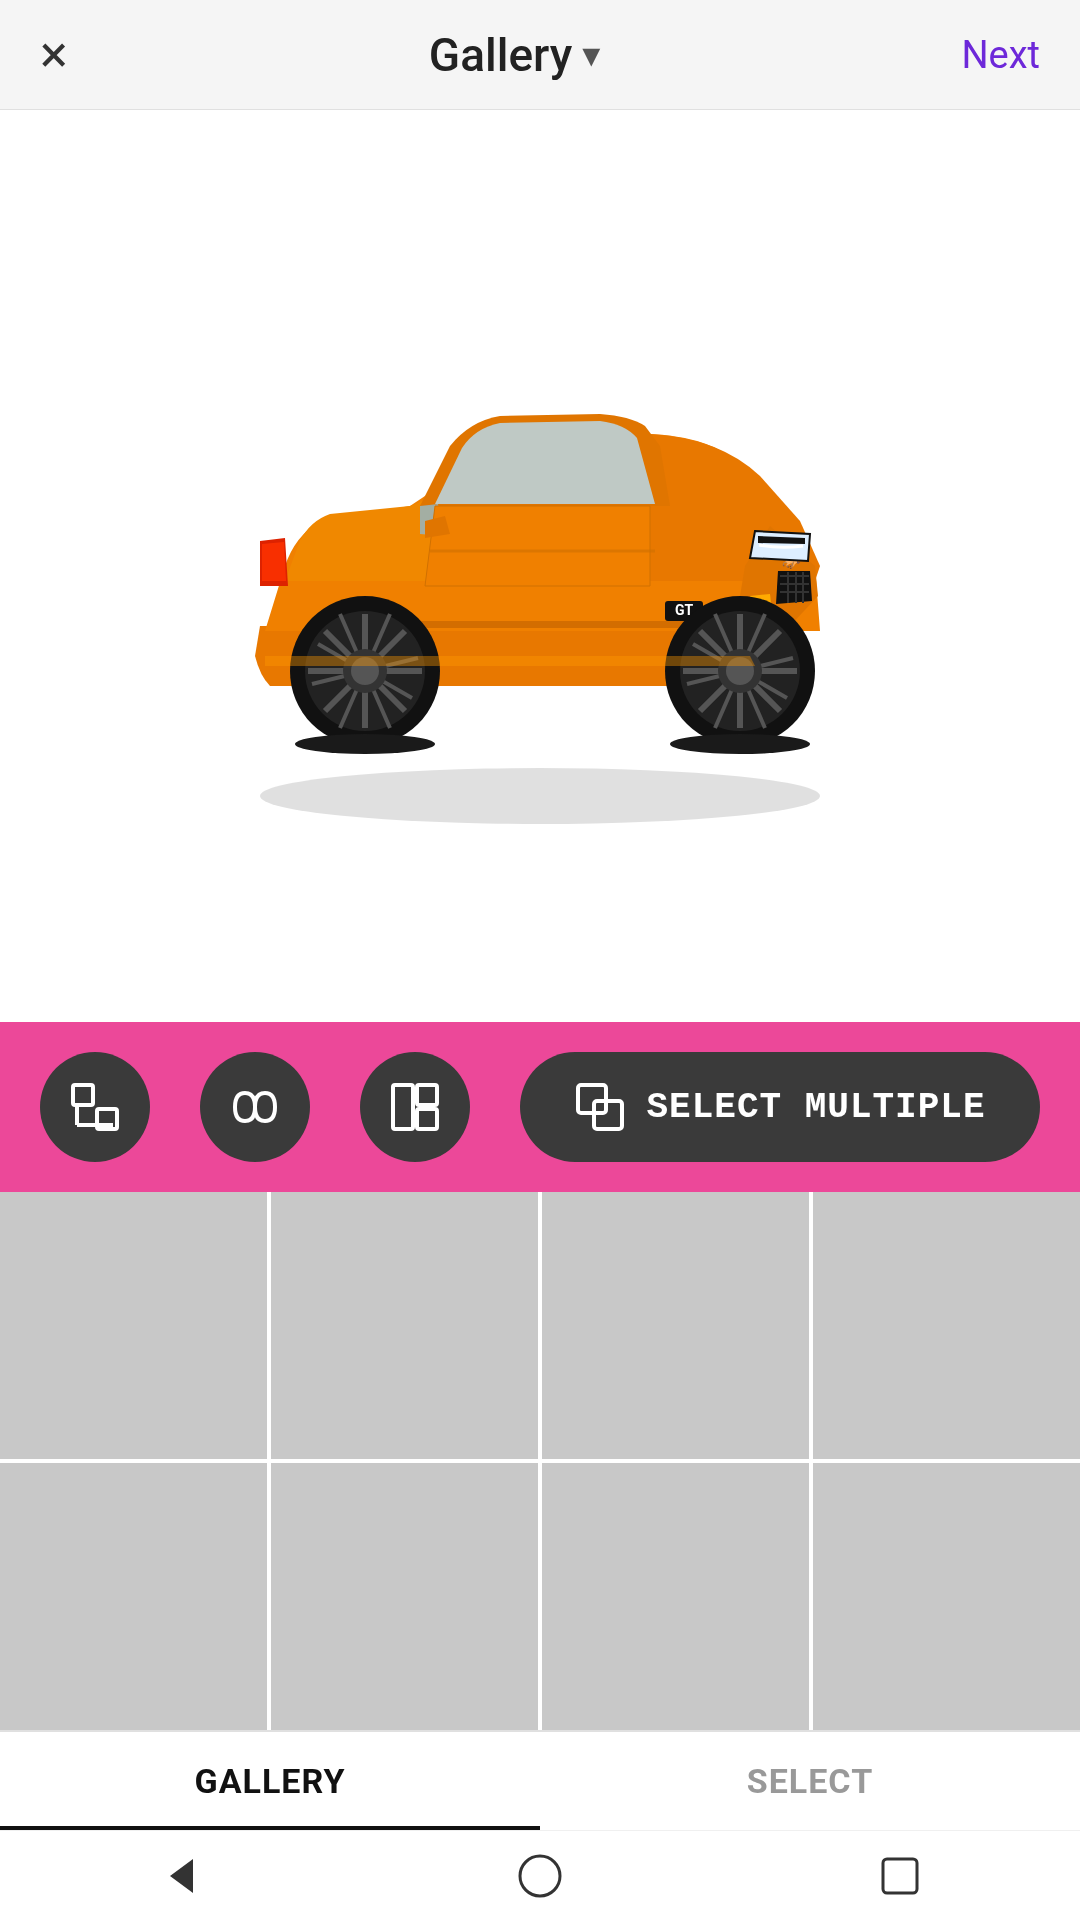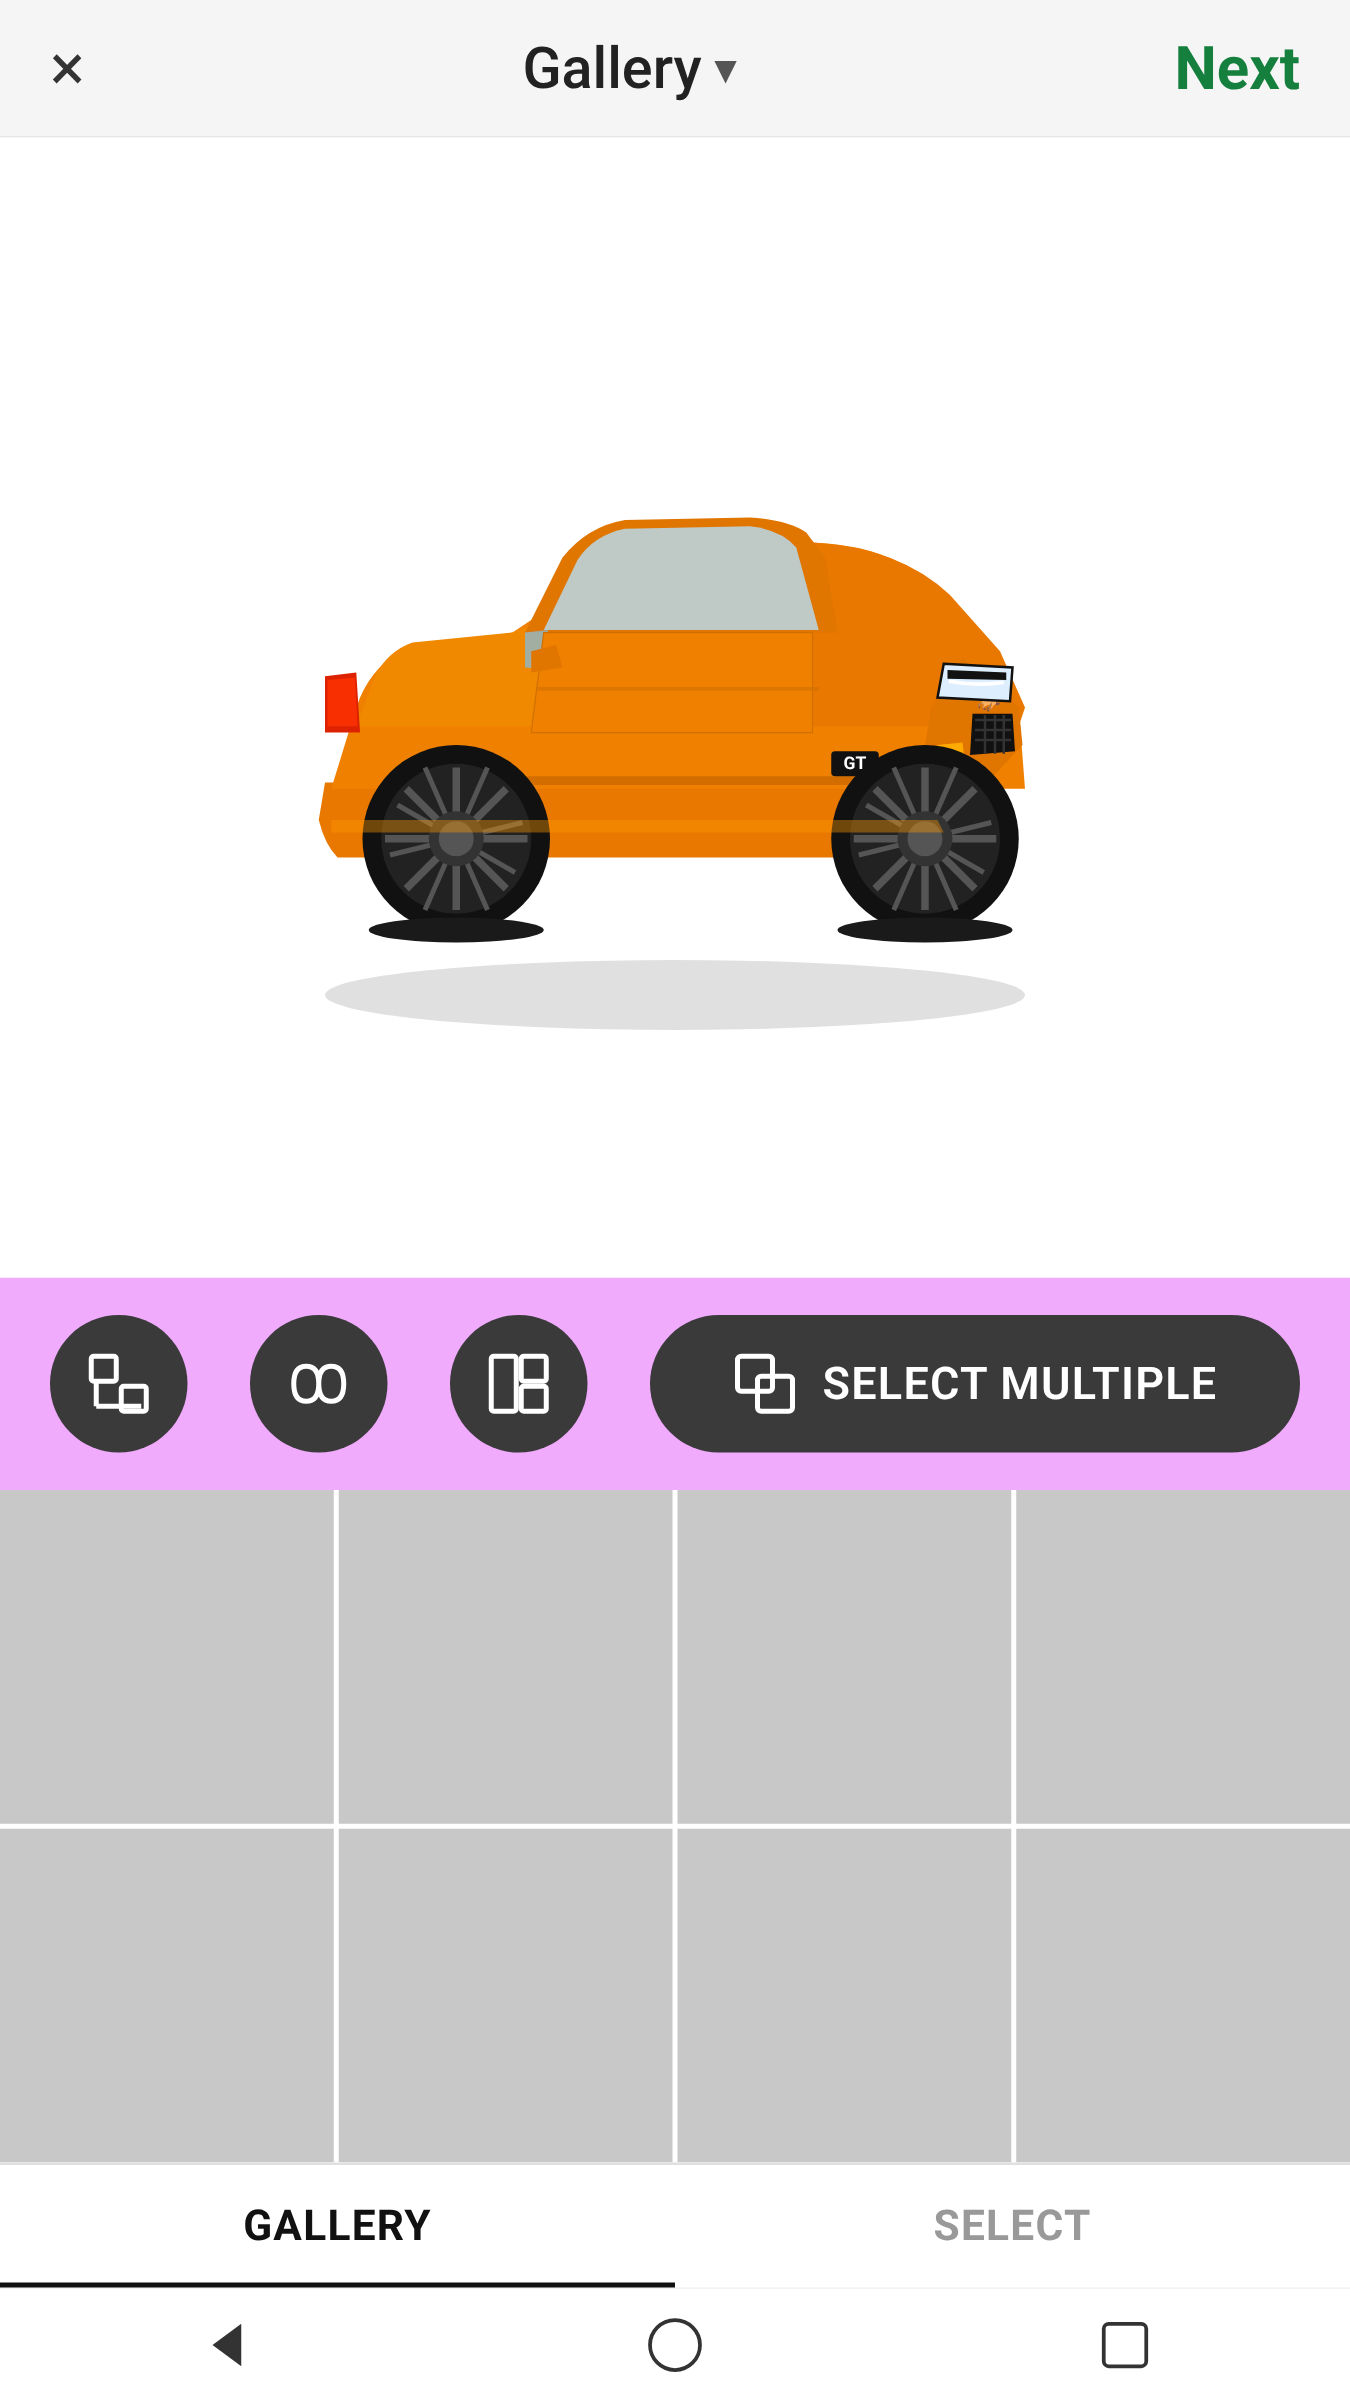--- a/index.html
+++ b/index.html
@@ -46,23 +46,23 @@
       font-weight: 500;
       color: #222;
     }
 
     .header-title-chevron {
       font-size: 36px;
       color: #555;
     }
 
     .header-next {
-      font-size: 48px;
-      color: #15803d;
-      font-weight: 700;
+      font-size: 38px;
+      color: #6d28d9;
+      font-weight: 400;
       cursor: pointer;
     }
 
     
     .preview-area {
       flex: 1;
       display: flex;
       align-items: center;
       justify-content: center;
       background: #ffffff;
@@ -82,22 +82,23 @@
       height: 100%;
     }
 
     
     .toolbar {
       display: flex;
       align-items: center;
       justify-content: flex-start;
       padding: 30px 40px;
       gap: 50px;
-      background: #f0abfc;
-      flex-shrink: 0;
+      background: #ec4899;
+      flex-shrink: 0;
+      font-family: Liberation Mono, monospace;
     }
 
     .tool-btn {
       width: 110px;
       height: 110px;
       border-radius: 55px;
       background: #3a3a3a;
       display: flex;
       align-items: center;
       justify-content: center;

